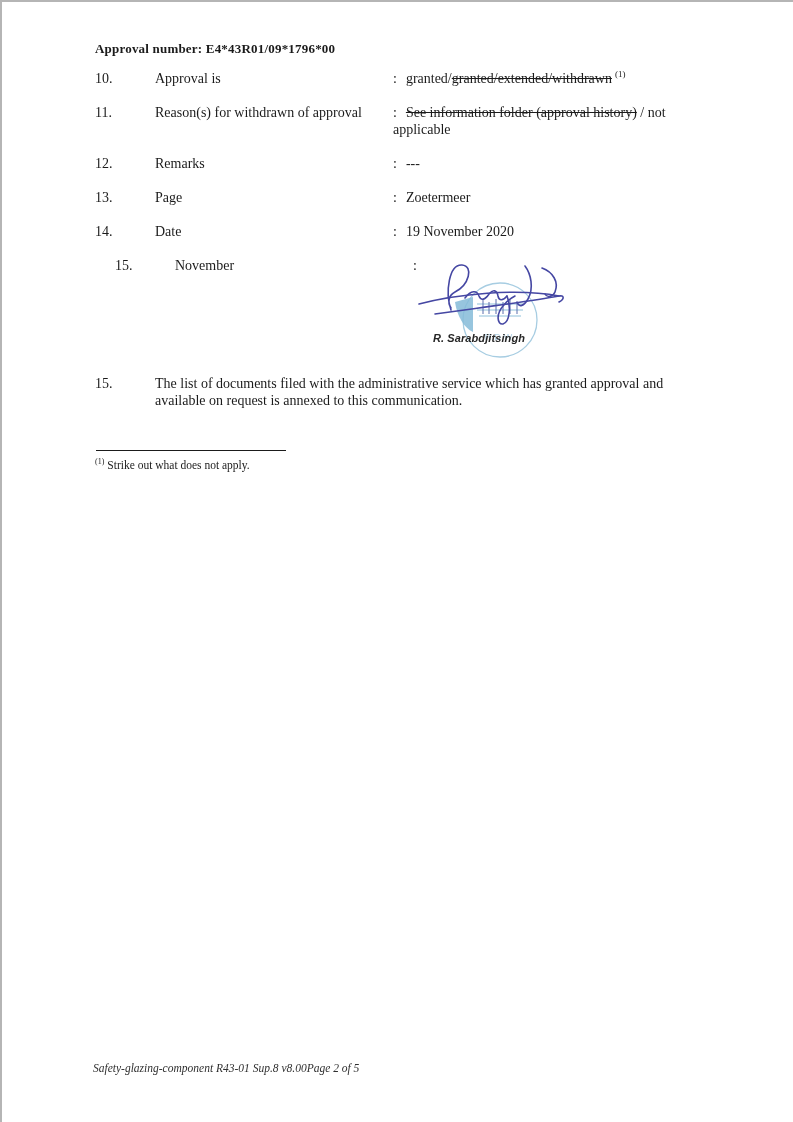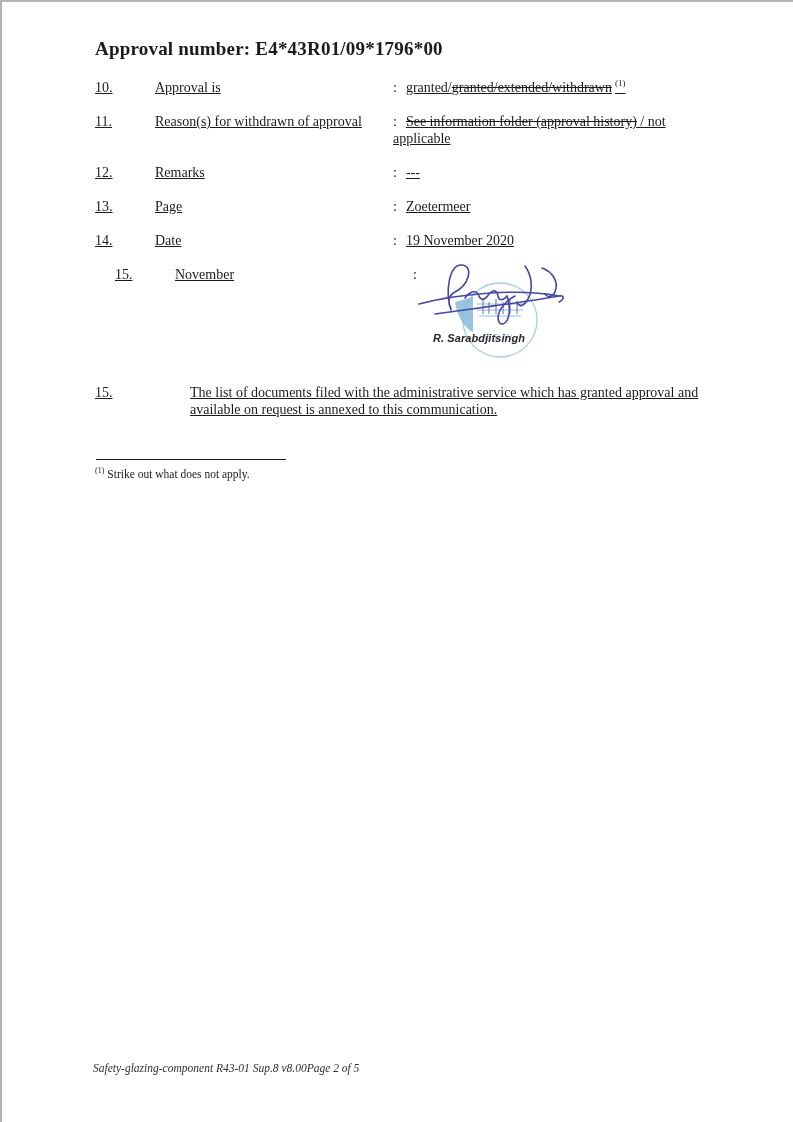--- a/index.html
+++ b/index.html
@@ -16,45 +16,44 @@
     overflow: hidden;
   }
   .content {
     position: absolute;
     left: 93px;
     top: 38px;
     width: 608px;
   }
   .title {
     font-weight: bold;
-    font-size: 19px;
+    font-size: 13px;
     line-height: 18px;
-    margin-bottom: 21px;
+    margin-bottom: 12px;
     letter-spacing: 0.2px;
   }
   .row {
     display: flex;
     font-size: 14px;
     line-height: 17px;
     margin-bottom: 17px;
-    text-decoration: underline;
   }
   .num   { width: 60px;  flex: none; }
   .label { width: 238px; flex: none; }
   .value { width: 300px; flex: none; }
   .colon { display: inline-block; margin-right: 9px; }
   .struck { text-decoration: line-through; }
   sup.fnref {
     font-size: 9px;
     line-height: 0;
     vertical-align: super;
     margin-left: 3px;
   }
   .row-signature { margin-bottom: 101px; margin-left: 20px; }
-  .row-16 .text16 { flex: 1; margin-left: 35px; }
+  .row-16 .text16 { flex: 1; }
   .sig-block {
     position: absolute;
     left: 405px;
     top: 250px;
     width: 170px;
     height: 110px;
   }
   .sig-svg { position: absolute; left: 0; top: 0; }
   .sig-name {
     position: absolute;

